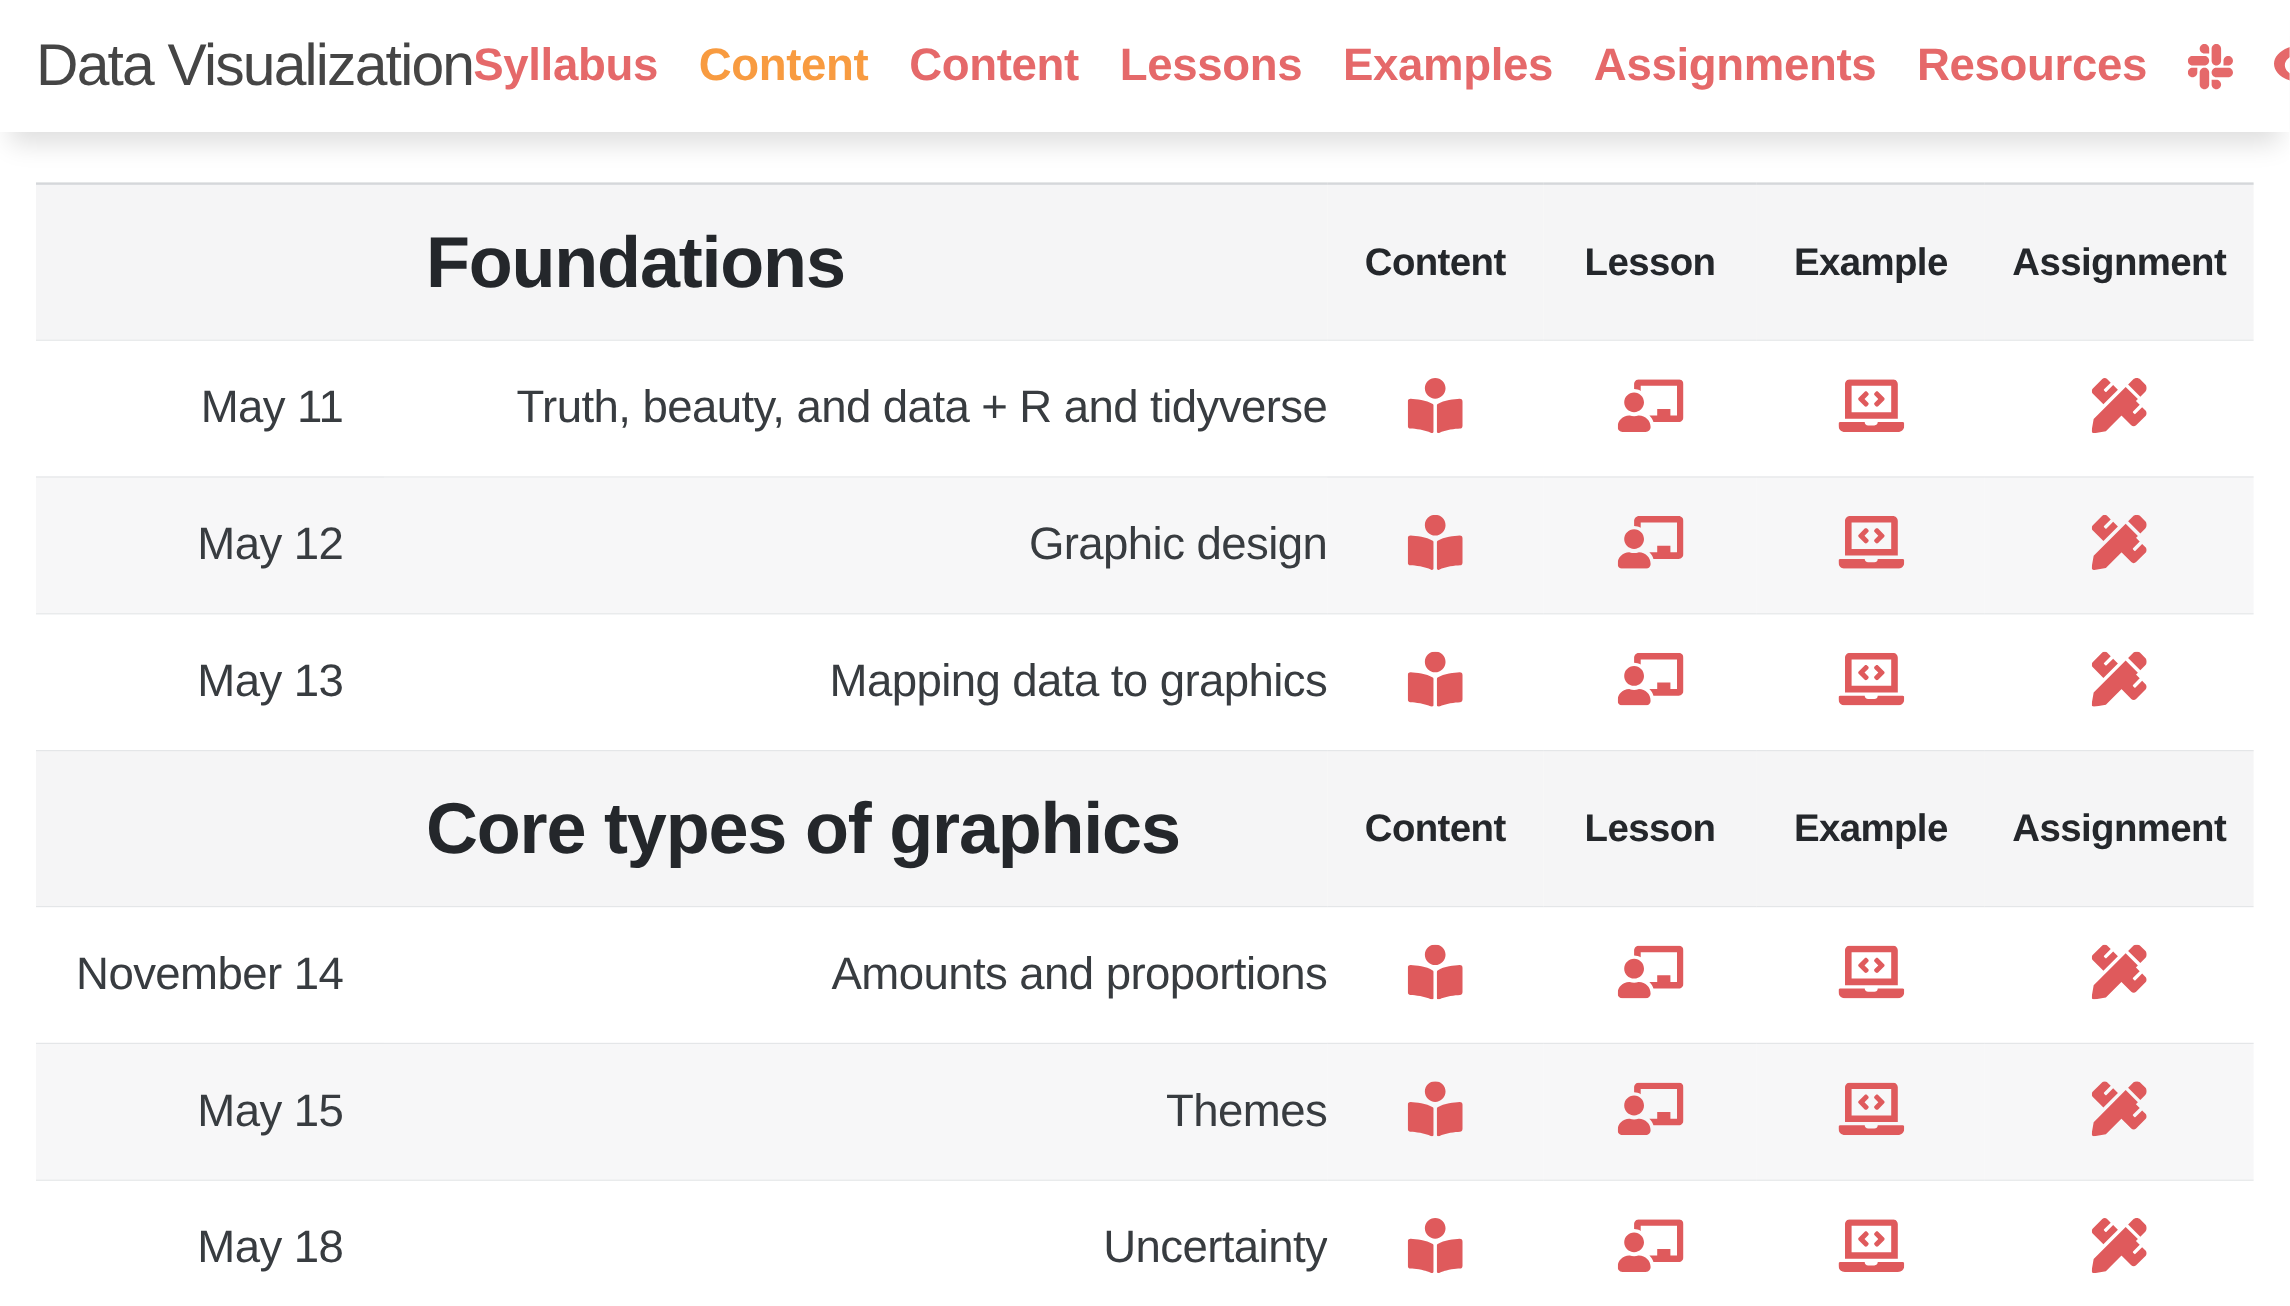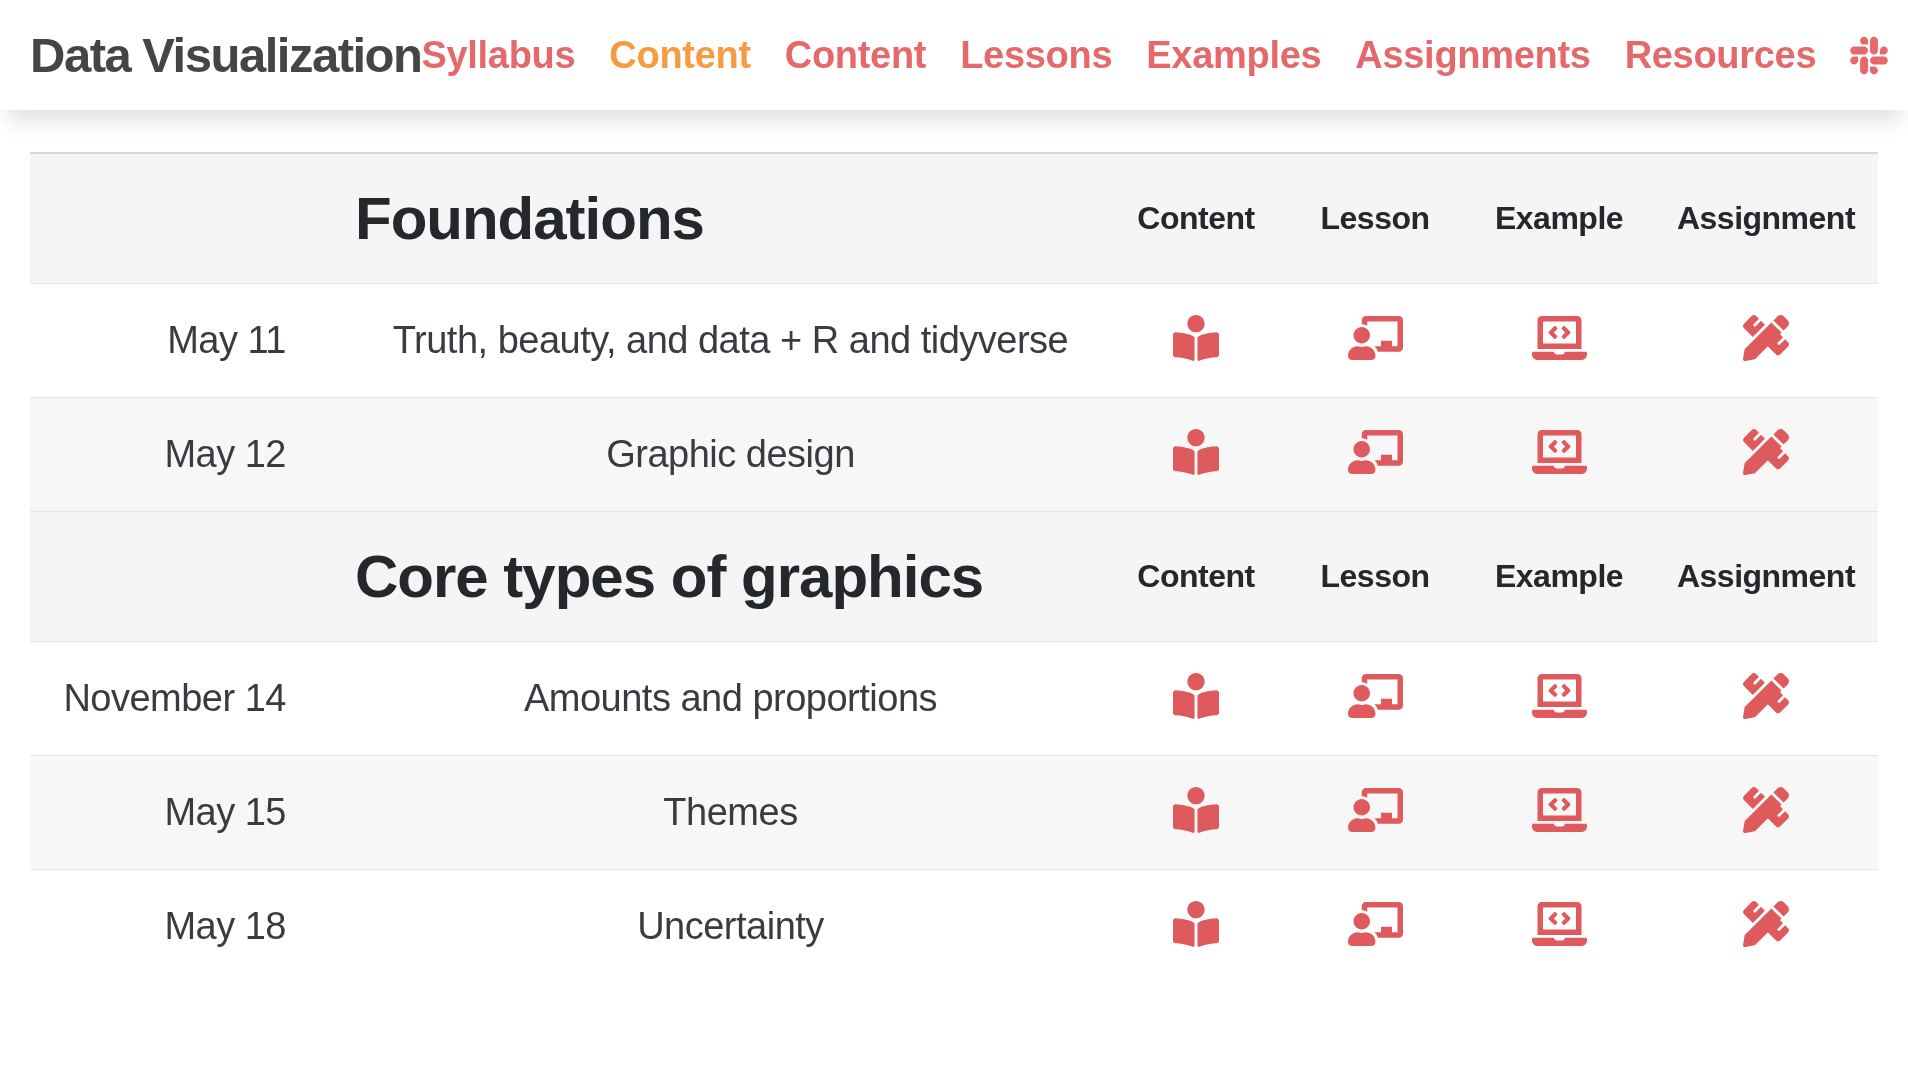--- a/index.html
+++ b/index.html
@@ -20,21 +20,21 @@
 
   
   .navbar {
     height: 110px; background: #fff;
     display: flex; align-items: center;
     padding: 0 34px 0 30px;
     position: relative; z-index: 2;
     box-shadow: 0 18px 20px -8px rgba(0,0,0,.13);
   }
   .brand {
-    font-size: 49px; font-weight: bold; color: var(--brand-text);
+    font-size: 49px; font-weight: normal; color: var(--brand-text);
     letter-spacing: -1.5px; text-decoration: none; white-space: nowrap;
   }
   .nav { display: flex; align-items: center; gap: 34px; margin-left: auto; }
   .nav a.navlink {
     text-decoration: none; font-size: 38px; font-weight: bold;
     color: var(--nav-link); white-space: nowrap; letter-spacing: -0.3px;
   }
   .nav a.navlink.active { color: var(--nav-active); }
   .nav a.icon-link { display: inline-flex; align-items: center; }
   .nav svg { display: block; fill: var(--nav-link); }
@@ -51,21 +51,21 @@
   tr.sec   > * { height: 130px; background: var(--section-bg); }
   tr.datarow > * { height: 114px; }
   tr.striped > * { background: var(--stripe-bg); }
 
   .date-cell {
     text-align: right; padding-right: 34px;
     font-size: 38px; color: var(--body-text); letter-spacing: -0.5px;
     font-weight: normal;
   }
   .title-cell {
-    text-align: center; padding-left: 35px;
+    text-align: right; padding-left: 35px;
     font-size: 38px; color: var(--body-text); letter-spacing: -0.5px;
     font-weight: normal; white-space: nowrap; overflow: hidden;
   }
   .section-title {
     text-align: left; padding-left: 35px;
     font-size: 60px; font-weight: bold; color: var(--heading-text);
     letter-spacing: -1px; white-space: nowrap;
   }
   .col-head {
     text-align: center; font-size: 32px; font-weight: bold;
@@ -189,20 +189,44 @@
               <use href="#sym-laptop-code"></use>
             </svg>
           </a></td>
     <td class="icon-cell"><a href="#">
             <svg width="46" height="46">
               <use href="#sym-pencil-ruler"></use>
             </svg>
           </a></td>
   </tr>
 
+  <tr class="datarow">
+    <td class="date-cell">May 13</td>
+    <td class="title-cell">Mapping data to graphics</td>
+    <td class="icon-cell"><a href="#">
+            <svg width="46" height="46">
+              <use href="#sym-book-reader"></use>
+            </svg>
+          </a></td>
+    <td class="icon-cell"><a href="#">
+            <svg width="55" height="44">
+              <use href="#sym-chalkboard-teacher"></use>
+            </svg>
+          </a></td>
+    <td class="icon-cell"><a href="#">
+            <svg width="55" height="44">
+              <use href="#sym-laptop-code"></use>
+            </svg>
+          </a></td>
+    <td class="icon-cell"><a href="#">
+            <svg width="46" height="46">
+              <use href="#sym-pencil-ruler"></use>
+            </svg>
+          </a></td>
+  </tr>
 
   <tr class="sec">
     <th class="date-cell"></th>
     <th class="section-title">Core types of graphics</th>
     <th class="col-head">Content</th>
     <th class="col-head">Lesson</th>
     <th class="col-head">Example</th>
     <th class="col-head">Assignment</th>
   </tr>
 

